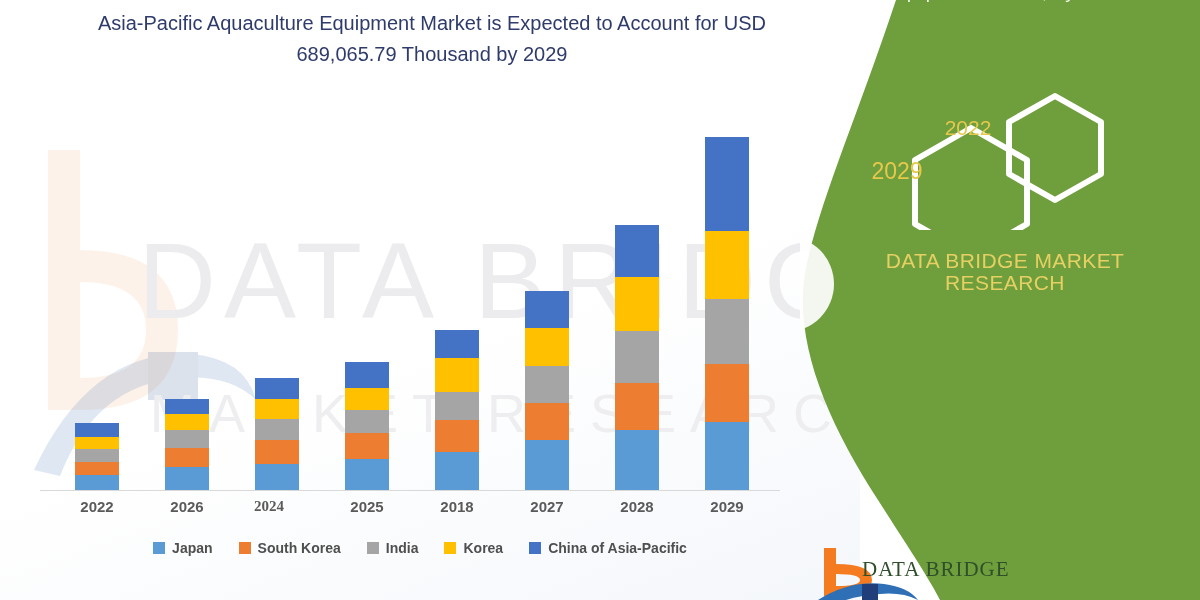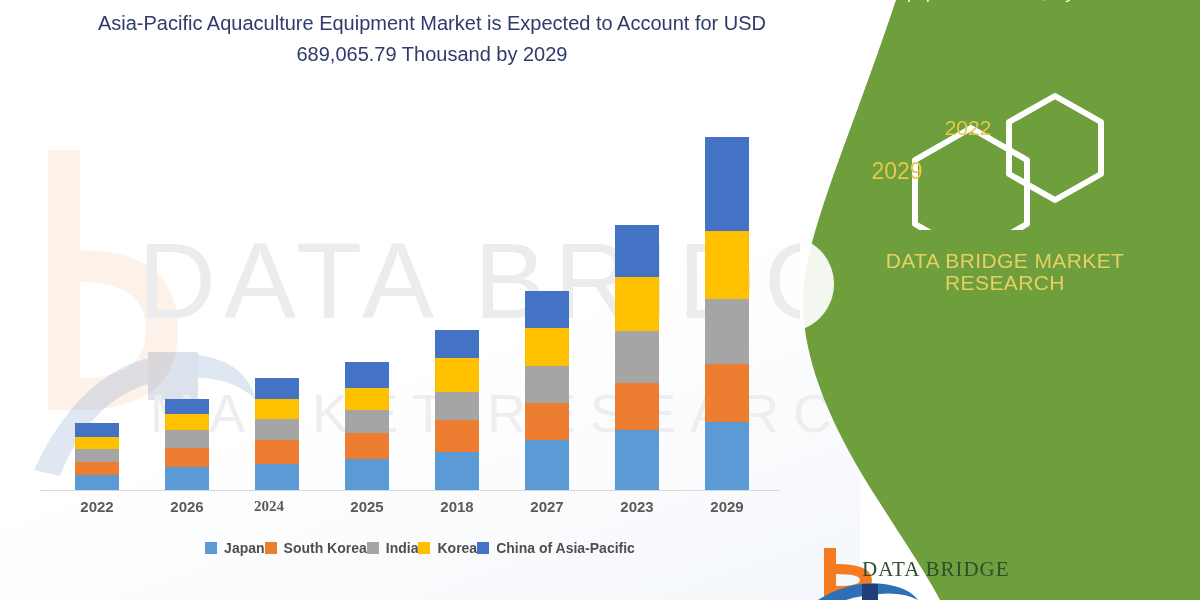--- a/index.html
+++ b/index.html
@@ -128,20 +128,21 @@
 
   
   #legend {
     position: absolute;
     left: 60px;
     top: 540px;
     width: 720px;
     display: flex;
     justify-content: center;
     align-items: center;
+    gap: 26px;
   }
   .legend-item {
     display: flex;
     align-items: center;
     gap: 7px;
     font-size: 14px;
     font-weight: 700;
     color: #4f4f4f;
     white-space: nowrap;
   }
@@ -333,21 +334,21 @@
             </div>
           </div>
         </div>
       <div class="axis-line"></div>
     <div class="tick-label" style="left: 62px;">2022</div>
         <div class="tick-label" style="left: 152px;">2026</div>
         <div class="tick-label" style="left: 234px; font-family: Liberation Serif, serif;">2024</div>
         <div class="tick-label" style="left: 332px;">2025</div>
         <div class="tick-label" style="left: 422px;">2018</div>
         <div class="tick-label" style="left: 512px;">2027</div>
-        <div class="tick-label" style="left: 602px;">2023</div>
+        <div class="tick-label" style="left: 602px;">2028</div>
         <div class="tick-label" style="left: 692px;">2029</div>
       </div>
 
     <div id="legend">
         <div class="legend-item">
           <span class="legend-swatch" style="background: rgb(91, 155, 213);"></span>
           <span>Japan</span>
         </div>
         <div class="legend-item">
           <span class="legend-swatch" style="background: rgb(237, 125, 49);"></span>

